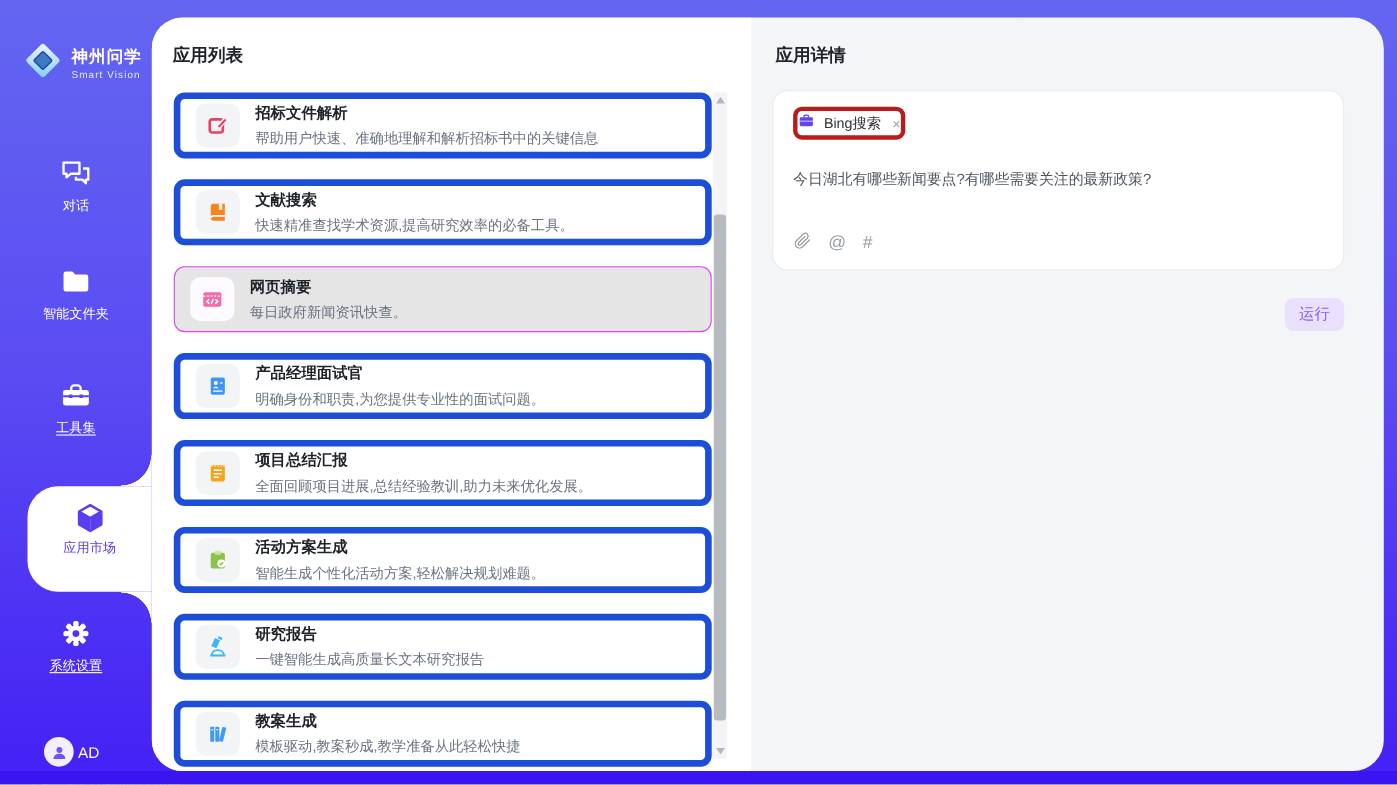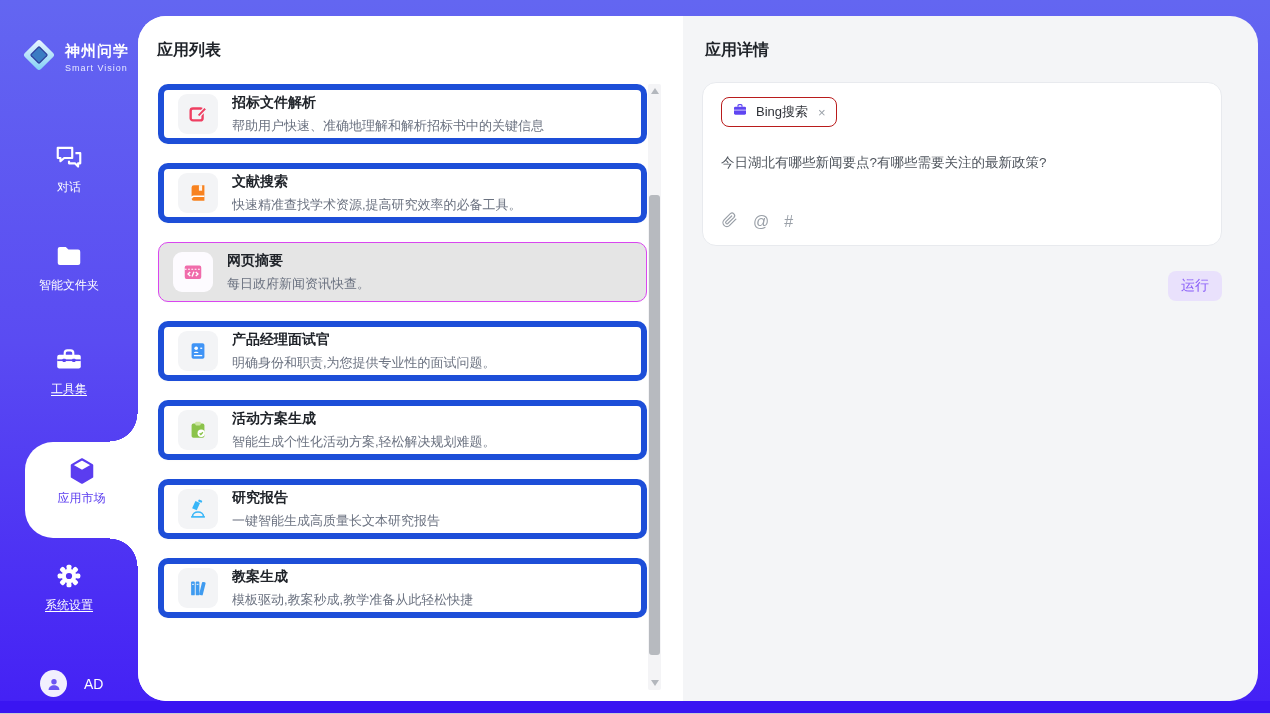--- a/index.html
+++ b/index.html
@@ -31,21 +31,21 @@
   .nav-active-pill {
     position:absolute; top:419px; left:25px; right:0; height:96px;
     background:#fff; border-radius:28px 0 0 28px; text-align:center; cursor:pointer;
   }
   .nav-active-pill svg { display:block; margin:14px auto 4px auto; }
   .nav-active-pill .nav-label { color:#5b3df0; }
   .pill-curve { position:absolute; right:0; width:28px; height:28px; }
   .pill-curve.top { top:-28px; background:radial-gradient(circle 28px at 0 0, rgba(0,0,0,0) 27px, #fff 27.5px); }
   .pill-curve.bottom { bottom:-28px; background:radial-gradient(circle 28px at 0 100%, rgba(0,0,0,0) 27px, #fff 27.5px); }
 
-  .user-row { position:absolute; left:40px; top:647px; display:flex; align-items:center; gap:17px; cursor:pointer; }
+  .user-row { position:absolute; left:40px; top:647px; display:flex; align-items:center; gap:4px; cursor:pointer; }
   .avatar { width:27px; height:27px; border-radius:50%; background:#f2effe; display:flex; align-items:center; justify-content:center; }
   .user-name { color:#fff; font-size:14px; }
   .copyright { position:absolute; left:30px; top:682px; font-size:11.5px; color:rgba(255,255,255,.5); white-space:nowrap; }
 
   
   .content {
     position:absolute; left:138px; top:16px; right:12px; bottom:13px;
     background:#f4f5f7; border-radius:28px; overflow:hidden;
   }
 
@@ -78,22 +78,22 @@
   .scroll-thumb { position:absolute; left:1px; top:111px; width:11px; height:460px; background:#b7babf; border-radius:3px; cursor:pointer; }
 
   
   .detail-panel { position:absolute; left:545px; top:0; right:0; bottom:0; }
   .detail-title { position:absolute; left:22px; top:24px; font-size:16px; font-weight:700; color:#1f2329; }
   .detail-card {
     position:absolute; left:19px; top:66px; width:520px; height:164px;
     background:#fff; border:1px solid #e8eaee; border-radius:14px; padding:14px 18px;
   }
   .tool-tag {
-    display:inline-flex; align-items:center; gap:8px; height:30px; padding:0 10px;
-    border:1px solid #b91c1c; border-radius:8px; background:#fff; cursor:default;
+    display:inline-flex; align-items:center; gap:8px; height:30px; padding:0 0;
+    border:4px solid #b91c1c; border-radius:8px; background:#fff; cursor:default;
   }
   .tool-tag-label { font-size:13px; color:#2f3238; }
   .tag-close { font-size:13px; color:#9aa0a8; cursor:pointer; line-height:1; padding-left:2px; }
   .query-text { margin-top:27px; font-size:13.5px; color:#4e545c; cursor:text; }
   .icon-row { position:absolute; left:18px; bottom:13px; display:flex; align-items:center; gap:15px; }
   .icon-row .txt-icon { font-size:16px; color:#9aa0a8; cursor:pointer; line-height:1; }
   .icon-row svg { cursor:pointer; }
   .run-btn {
     position:absolute; top:255px; right:36px; width:54px; height:30px;
     background:#e9e1fc; color:#8a5ef8; font-size:14px; border:none; border-radius:8px;
@@ -266,20 +266,35 @@
               <line x1="14.5" y1="9" x2="16.6" y2="9" stroke="#fff" stroke-width="1.4"></line>
               <line x1="7.5" y1="17" x2="16.6" y2="17" stroke="#fff" stroke-width="1.4"></line>
             </svg>
           </div>
           <div class="card-text">
             <div class="card-title">产品经理面试官</div>
             <div class="card-desc">明确身份和职责,为您提供专业性的面试问题。</div>
           </div>
         </div>
 
+        <div class="card">
+          <div class="card-icon">
+            <svg width="22" height="22" viewBox="0 0 24 24">
+              <rect x="5" y="4" width="14" height="16.5" rx="2" fill="#f7a21b"></rect>
+              <line x1="5.5" y1="5" x2="18.5" y2="5" stroke="#fff" stroke-width="1.1" stroke-dasharray="1.6 1.4"></line>
+              <line x1="8" y1="9.3" x2="16" y2="9.3" stroke="#fff" stroke-width="1.5"></line>
+              <line x1="8" y1="12.8" x2="16" y2="12.8" stroke="#fff" stroke-width="1.5"></line>
+              <line x1="8" y1="16.3" x2="13" y2="16.3" stroke="#fff" stroke-width="1.5"></line>
+            </svg>
+          </div>
+          <div class="card-text">
+            <div class="card-title">项目总结汇报</div>
+            <div class="card-desc">全面回顾项目进展,总结经验教训,助力未来优化发展。</div>
+          </div>
+        </div>
 
         <div class="card">
           <div class="card-icon">
             <svg width="22" height="22" viewBox="0 0 24 24">
               <rect x="5" y="5" width="14" height="15.5" rx="2" fill="#8bc34a"></rect>
               <rect x="9" y="3" width="6" height="4" rx="1.2" fill="#cde6a4"></rect>
               <circle cx="15.5" cy="15.5" r="4" fill="#fff"></circle>
               <path d="M13.8 15.5l1.3 1.3 2.2-2.4" stroke="#8bc34a" stroke-width="1.5" fill="none"></path>
             </svg>
           </div>

